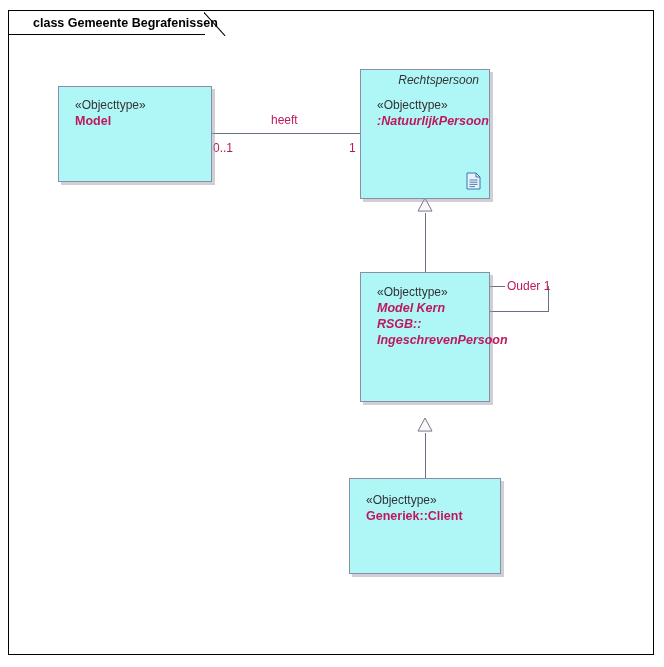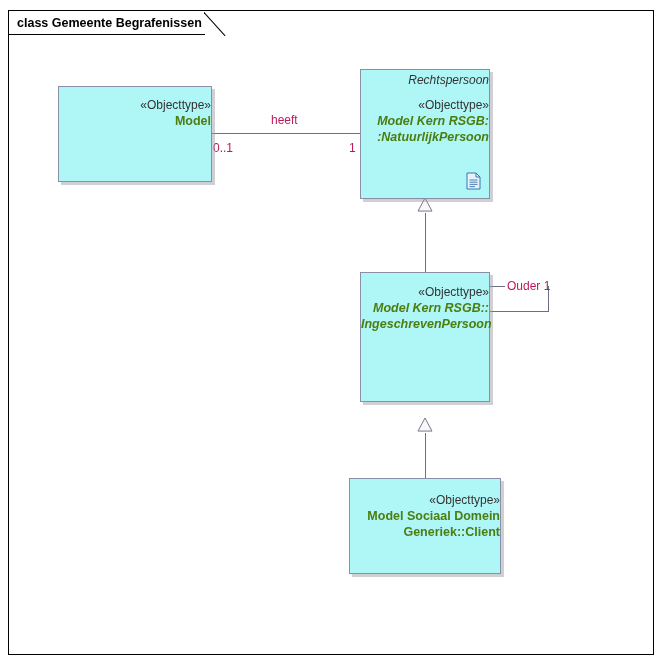--- a/index.html
+++ b/index.html
@@ -29,21 +29,21 @@
 
   
   #diagram-title-tab {
     position: absolute;
     left: 8px;
     top: 10px;
     height: 25px;
     box-sizing: border-box;
     display: flex;
     align-items: center;
-    padding: 0 0 0 8px;
+    padding: 0 0 0 24px;
     background: #ffffff;
     border-left: 1.5px solid #000000;
     border-top: 1.5px solid #000000;
     text-align: center;
   }
   #diagram-title-tab .tab-label {
     font-size: 12.5px;
     font-weight: bold;
     color: #000000;
     white-space: nowrap;
@@ -83,40 +83,40 @@
   .uml-class {
     position: absolute;
     box-sizing: border-box;
     background: #aff7f7;
     border: 1px solid #8a8fa8;
     box-shadow: 3px 3px 0 0 rgba(150,150,160,0.45);
     color: #1a1a1a;
   }
   .uml-class .cls-inner {
     position: absolute;
-    left: 0; right: 0;
-    text-align: right;
+    left: 16px; right: 0;
+    text-align: left;
   }
   .stereotype {
     font-size: 12px;
     font-style: normal;
     font-weight: normal;
     line-height: 16px;
     color: #333333;
   }
   .clsname {
     font-size: 12.5px;
     font-weight: bold;
     line-height: 16px;
-    color: #4d7c0f;
+    color: #be185d;
   }
   .clsname.italic { font-style: italic; }
   .corner-label {
     position: absolute;
-    right: 0;
+    right: 10px;
     top: 3px;
     font-size: 12px;
     font-style: italic;
     color: #333333;
   }
 
   
   .doc-icon {
     position: absolute;
     right: 8px;
@@ -185,37 +185,35 @@
   <div class="cls-inner" style="top:10px;">
     <div class="stereotype">«Objecttype»</div>
     <div class="clsname">Model</div>
   </div>
 </div>
 
 <div class="uml-class" style="left:360px; top:69px; width:130px; height:130px;">
   <div class="corner-label">Rechtspersoon</div>
   <div class="cls-inner" style="top:27px;">
     <div class="stereotype">«Objecttype»</div>
-    <div class="clsname italic">Model Kern RSGB:</div>
     <div class="clsname italic">:NatuurlijkPersoon</div>
   </div>
   <svg class="doc-icon" viewBox="0 0 15 18">
     <path d="M1 1 H10 L14 5 V17 H1 Z" fill="#e8f2fb" stroke="#3b74b0" stroke-width="1"></path>
     <path d="M10 1 V5 H14" fill="none" stroke="#3b74b0" stroke-width="1"></path>
     <path d="M3.5 8 H11.5 M3.5 10.2 H11.5 M3.5 12.4 H11.5 M3.5 14.6 H9" stroke="#3b74b0" stroke-width="0.9"></path>
   </svg>
 </div>
 
 <div class="uml-class" style="left:360px; top:272px; width:130px; height:130px;">
   <div class="cls-inner" style="top:11px;">
     <div class="stereotype">«Objecttype»</div>
     <div class="clsname italic">Model Kern RSGB::</div>
     <div class="clsname italic">IngeschrevenPersoon</div>
   </div>
 </div>
 
 <div class="uml-class" style="left:349px; top:478px; width:152px; height:96px;">
   <div class="cls-inner" style="top:13px;">
     <div class="stereotype">«Objecttype»</div>
-    <div class="clsname">Model Sociaal Domein</div>
     <div class="clsname">Generiek::Client</div>
   </div>
 </div>
 
 </body></html>

